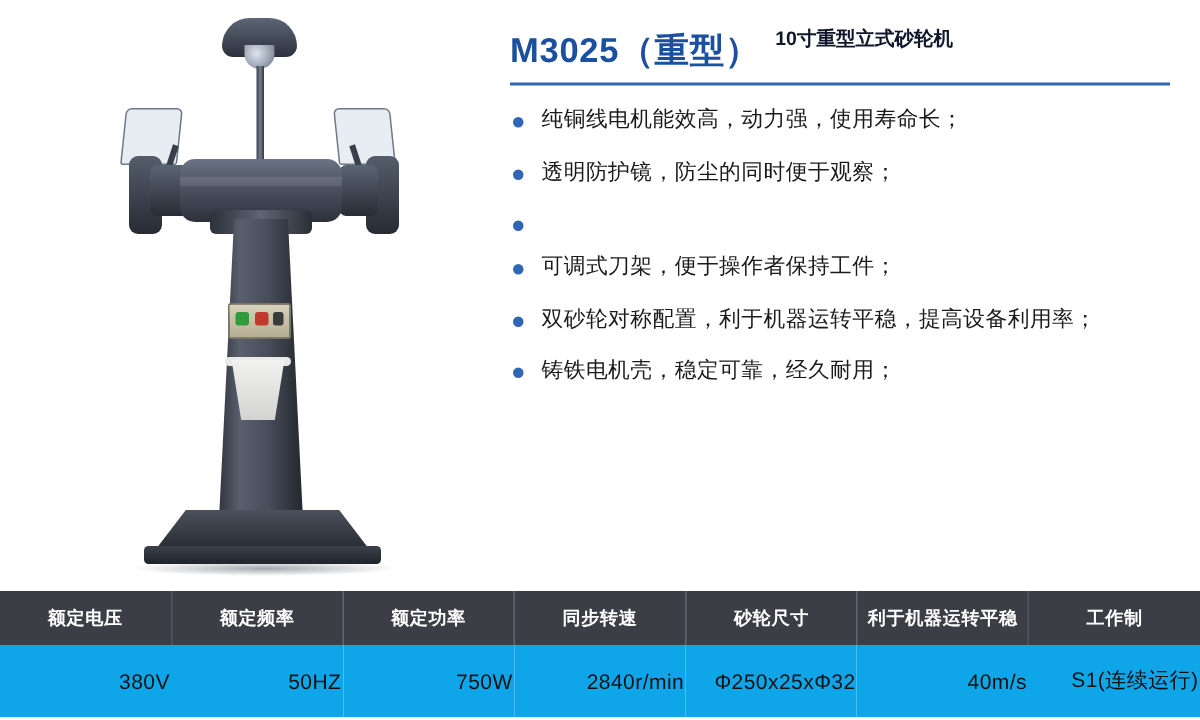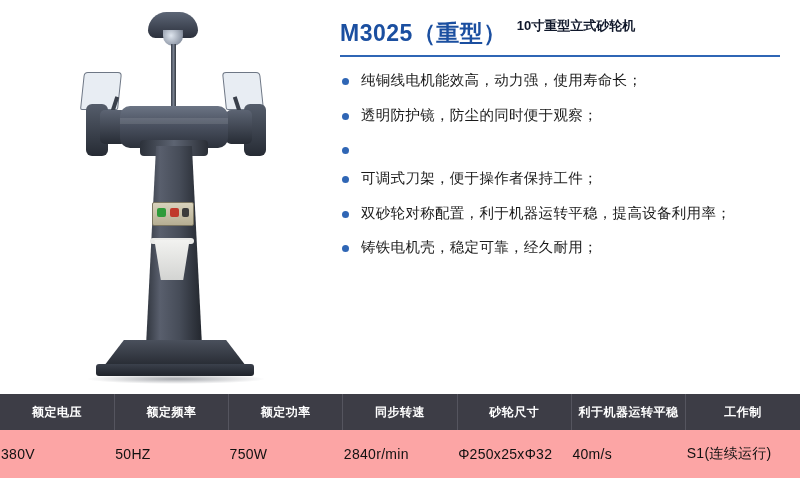--- a/index.html
+++ b/index.html
@@ -107,25 +107,25 @@
     color: #ffffff;
     font-size: 12px;
     font-weight: bold;
     height: 34px;
     text-align: center;
     border-right: 1px solid #55555f;
     letter-spacing: 0.5px;
   }
   .spec-table th:last-child { border-right: none; text-align: center; }
   .spec-table td {
-    background: #fca5a5;
+    background: #0ea5e9;
     color: #111111;
     font-size: 14px;
     height: 46px;
-    text-align: left;
+    text-align: right;
     letter-spacing: 0.3px;
   }
 
   
   .machine {
     position: absolute;
     left: 0; top: 0;
     width: 330px; height: 400px;
   }
   .m-lamp-shade {

